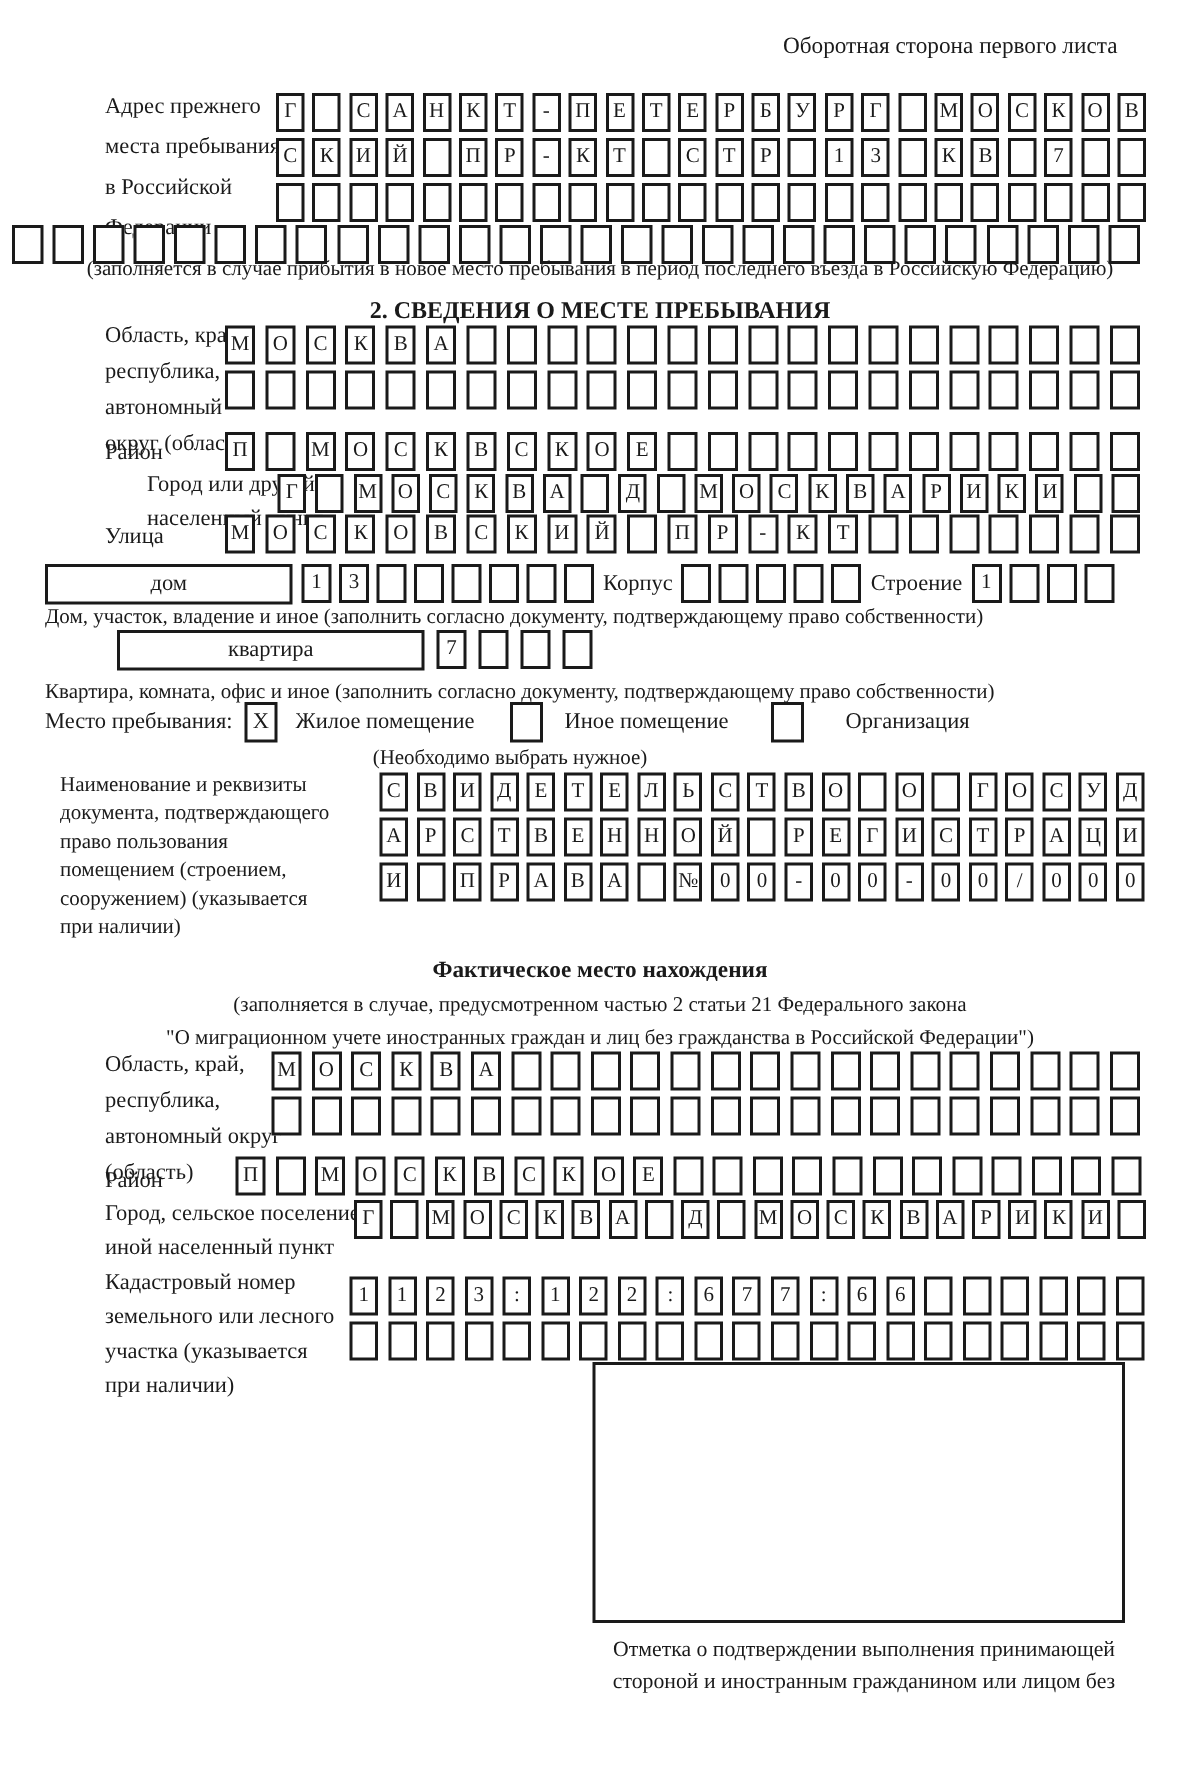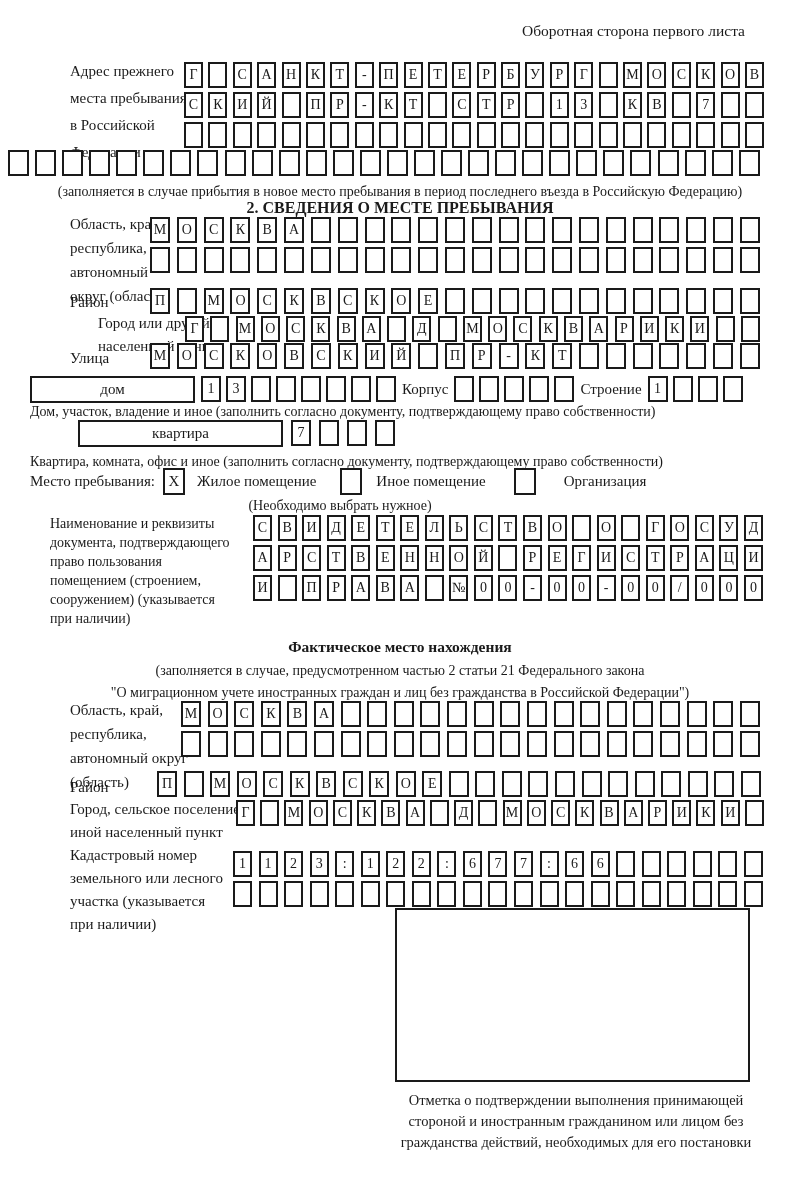--- a/index.html
+++ b/index.html
@@ -5,21 +5,21 @@
   html,body{margin:0;padding:0;background:#fff;}
   .page{position:relative;width:800px;height:1180px;background:#fff;
         font-family:"Liberation Serif","DejaVu Serif",serif;color:#1a1a1a;overflow:hidden;}
   .abs{position:absolute;}
   .title{font-size:15.5px;text-align:right;}
   .h2{font-weight:bold;font-size:16px;text-align:center;}
   .h3{font-weight:bold;font-size:15.5px;text-align:center;}
   .label{font-size:15px;line-height:27px;}
   .label.lh24{line-height:24px;}
   .label.lh23{line-height:23px;}
-  .label.lh19{font-size:14px;line-height:19px;margin-left:10px;}
+  .label.lh19{font-size:14px;line-height:19px;}
   .note{font-size:14px;}
   .center{text-align:center;}
   .cells{display:flex;justify-content:space-between;height:26px;}
   .cell{box-sizing:border-box;flex:0 0 19px;height:26px;border:2px solid #1a1a1a;
         display:flex;align-items:center;justify-content:center;font-size:14px;background:#fff;}
   .cell21 .cell{flex-basis:21px;}
   .cell20 .cell{flex-basis:20px;}
   .inline-cells{display:flex;gap:5px;}
   .inline-cells .cell{flex:0 0 20px;}
   .wbox{box-sizing:border-box;border:2px solid #1a1a1a;height:27px;display:flex;
@@ -146,21 +146,21 @@
       <span class="cell"></span>
       <span class="cell"></span>
       <span class="cell"></span>
       <span class="cell"></span>
       <span class="cell"></span>
       <span class="cell"></span>
       <span class="cell"></span>
       <span class="cell"></span>
       <span class="cell"></span>
     </div>
-  <div class="abs note center" style="left:0;top:184px;width:800px;text-align:center;">(заполняется в случае прибытия в новое место пребывания в период последнего въезда в Российскую Федерацию)</div>
+  <div class="abs note center" style="left:0;top:172px;width:800px;text-align:center;">(заполняется в случае прибытия в новое место пребывания в период последнего въезда в Российскую Федерацию)</div>
 
   <div class="abs h2" style="left:0;top:199px;width:800px;">2. СВЕДЕНИЯ О МЕСТЕ ПРЕБЫВАНИЯ</div>
 
   <div class="abs label lh24" style="left:70px;top:212px;width:130px;">
       <div>Область, край,</div>
       <div>республика,</div>
       <div>автономный</div>
       <div>округ (область)</div>
     </div>
   <div class="abs cells cell20" style="left:150px;top:217px;width:610px;">
@@ -593,16 +593,15 @@
       <span class="cell"></span>
       <span class="cell"></span>
       <span class="cell"></span>
       <span class="cell"></span>
     </div>
 
   <div class="abs stamp-box" style="left:395px;top:908px;width:355px;height:174px;"></div>
   <div class="abs stamp-note" style="left:366px;top:1090px;width:420px;">
       <div>Отметка о подтверждении выполнения принимающей</div>
       <div>стороной и иностранным гражданином или лицом без</div>
-      <div>гражданства действий, необходимых для его постановки</div>
     </div>
 
 </div>
 
 </body></html>

